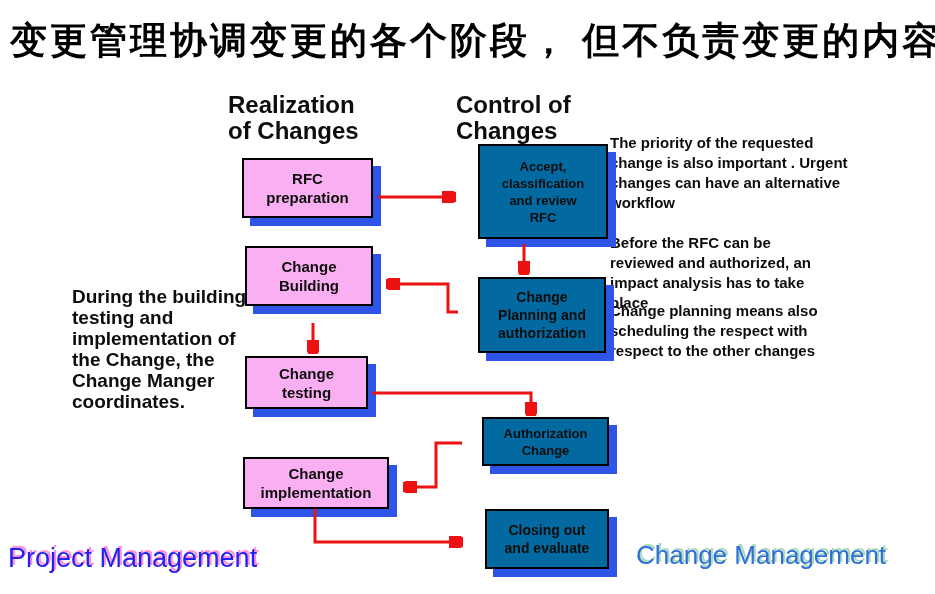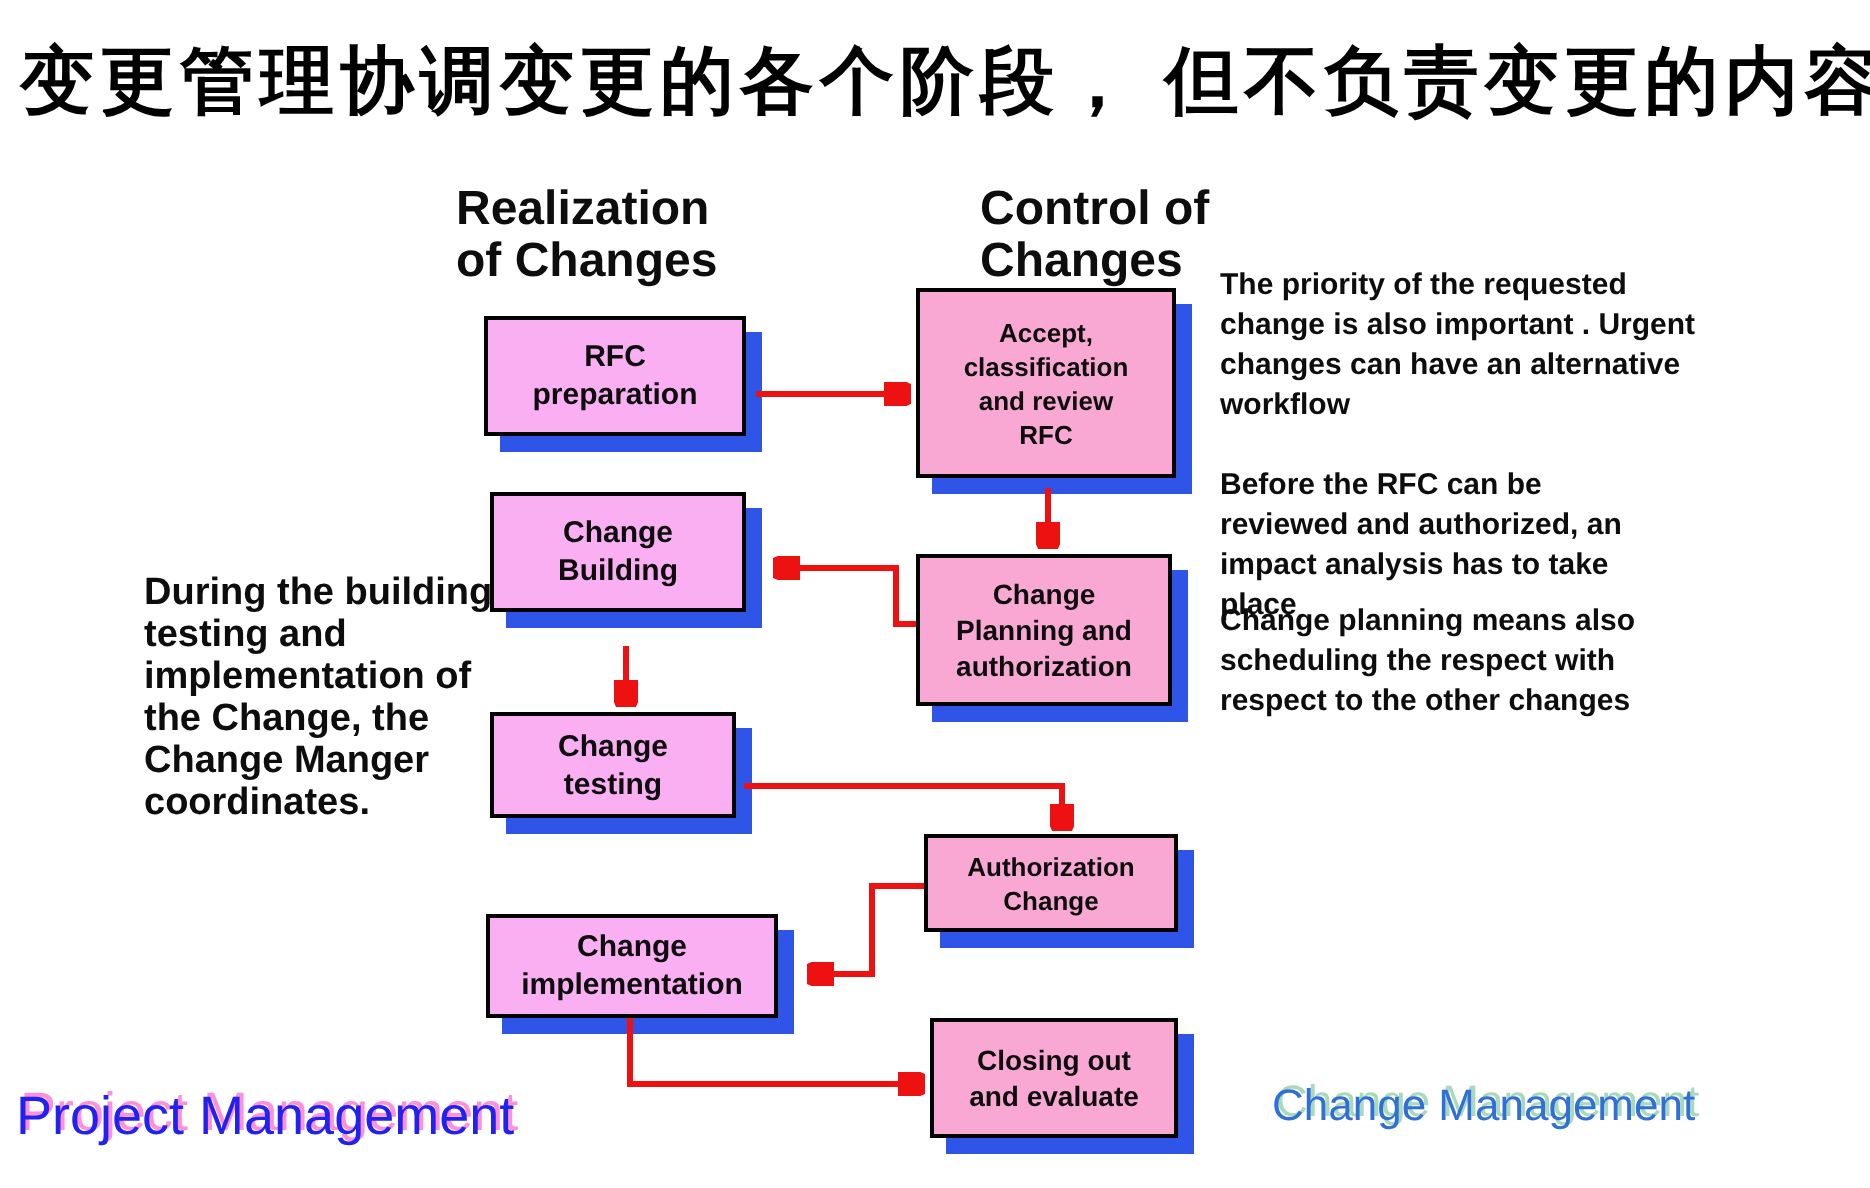--- a/index.html
+++ b/index.html
@@ -13,30 +13,30 @@
     font-family:"Liberation Serif",serif;
     font-size:37px;font-weight:bold;color:#000;
     letter-spacing:3px;white-space:nowrap;
   }
   
   .col-heading{
     position:absolute;font-size:24px;line-height:26px;font-weight:bold;
     color:#0d0d0d;white-space:pre-line;z-index:3;
   }
   #heading-realization{left:228px;top:92px;}
-  #heading-control{left:456px;top:92px;margin-left:34px;}
+  #heading-control{left:456px;top:92px;}
   
   .box{
     position:absolute;box-sizing:border-box;border:2px solid #000;
     display:flex;align-items:center;justify-content:center;text-align:center;
     font-weight:bold;color:#0d0d0d;white-space:pre-line;z-index:2;
     box-shadow:8px 8px 0 0 #2E54E8;
   }
   .box.pink{background:#F9AFF1;}
-  .box.cyan{background:#f9a8d4;}
+  .box.cyan{background:#0369a1;margin-left:20px;}
   #b-rfc{left:242px;top:158px;width:131px;height:60px;font-size:15px;line-height:19px;}
   #b-building{left:245px;top:246px;width:128px;height:60px;font-size:15px;line-height:19px;}
   #b-testing{left:245px;top:356px;width:123px;height:53px;font-size:15px;line-height:19px;}
   #b-impl{left:243px;top:457px;width:146px;height:52px;font-size:15px;line-height:19px;}
   #b-accept{left:458px;top:144px;width:130px;height:95px;font-size:13px;line-height:17px;}
   #b-planning{left:458px;top:277px;width:128px;height:76px;font-size:14px;line-height:18px;}
   #b-auth{left:462px;top:417px;width:127px;height:49px;font-size:13px;line-height:17px;}
   #b-closing{left:465px;top:509px;width:124px;height:60px;font-size:14px;line-height:18px;}
   
   .note{
@@ -45,21 +45,21 @@
   #note-right-top{left:610px;top:113px;width:322px;font-size:15px;line-height:20px;}
   #note-right-mid{left:610px;top:301px;width:322px;font-size:15px;line-height:20px;}
   #note-left{left:72px;top:286px;width:190px;font-size:19px;line-height:21px;}
   
   .footer-label{position:absolute;white-space:nowrap;}
   #footer-left{
     left:8px;top:543px;font-size:27px;color:#2222EE;
     text-shadow:2px -2px 0 #FF8FD8;
   }
   #footer-right{
-    left:636px;top:540px;font-size:22px;color:#2F6FD6;
+    left:636px;top:540px;font-size:26px;color:#2F6FD6;
     text-shadow:2px -2px 0 #A9D9BD;
   }
   
   #arrow-layer{position:absolute;left:0;top:0;width:935px;height:594px;z-index:4;pointer-events:none;}
   #arrow-layer path{stroke:#EE1111;stroke-width:3;fill:none;}
 </style>
 </head>
 <body>
 
 <div class="slide-title">变更管理协调变更的各个阶段， 但不负责变更的内容</div>

